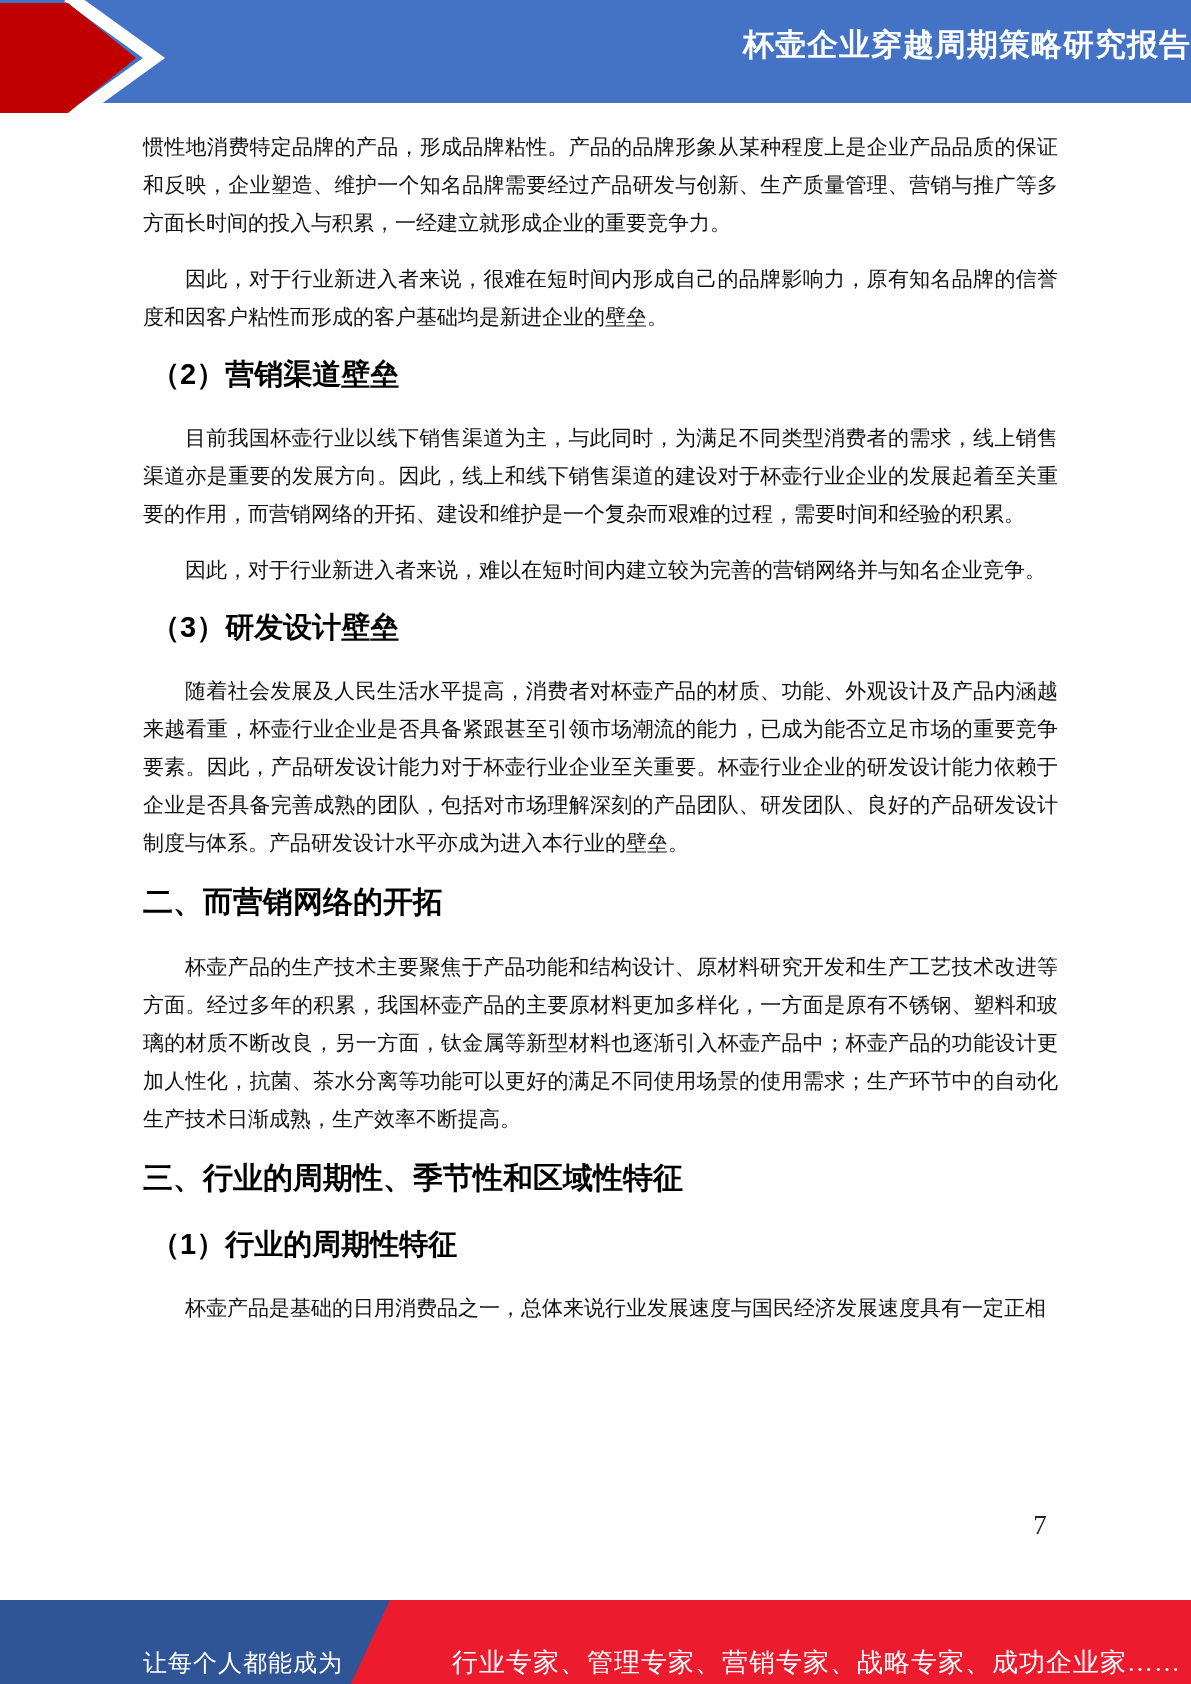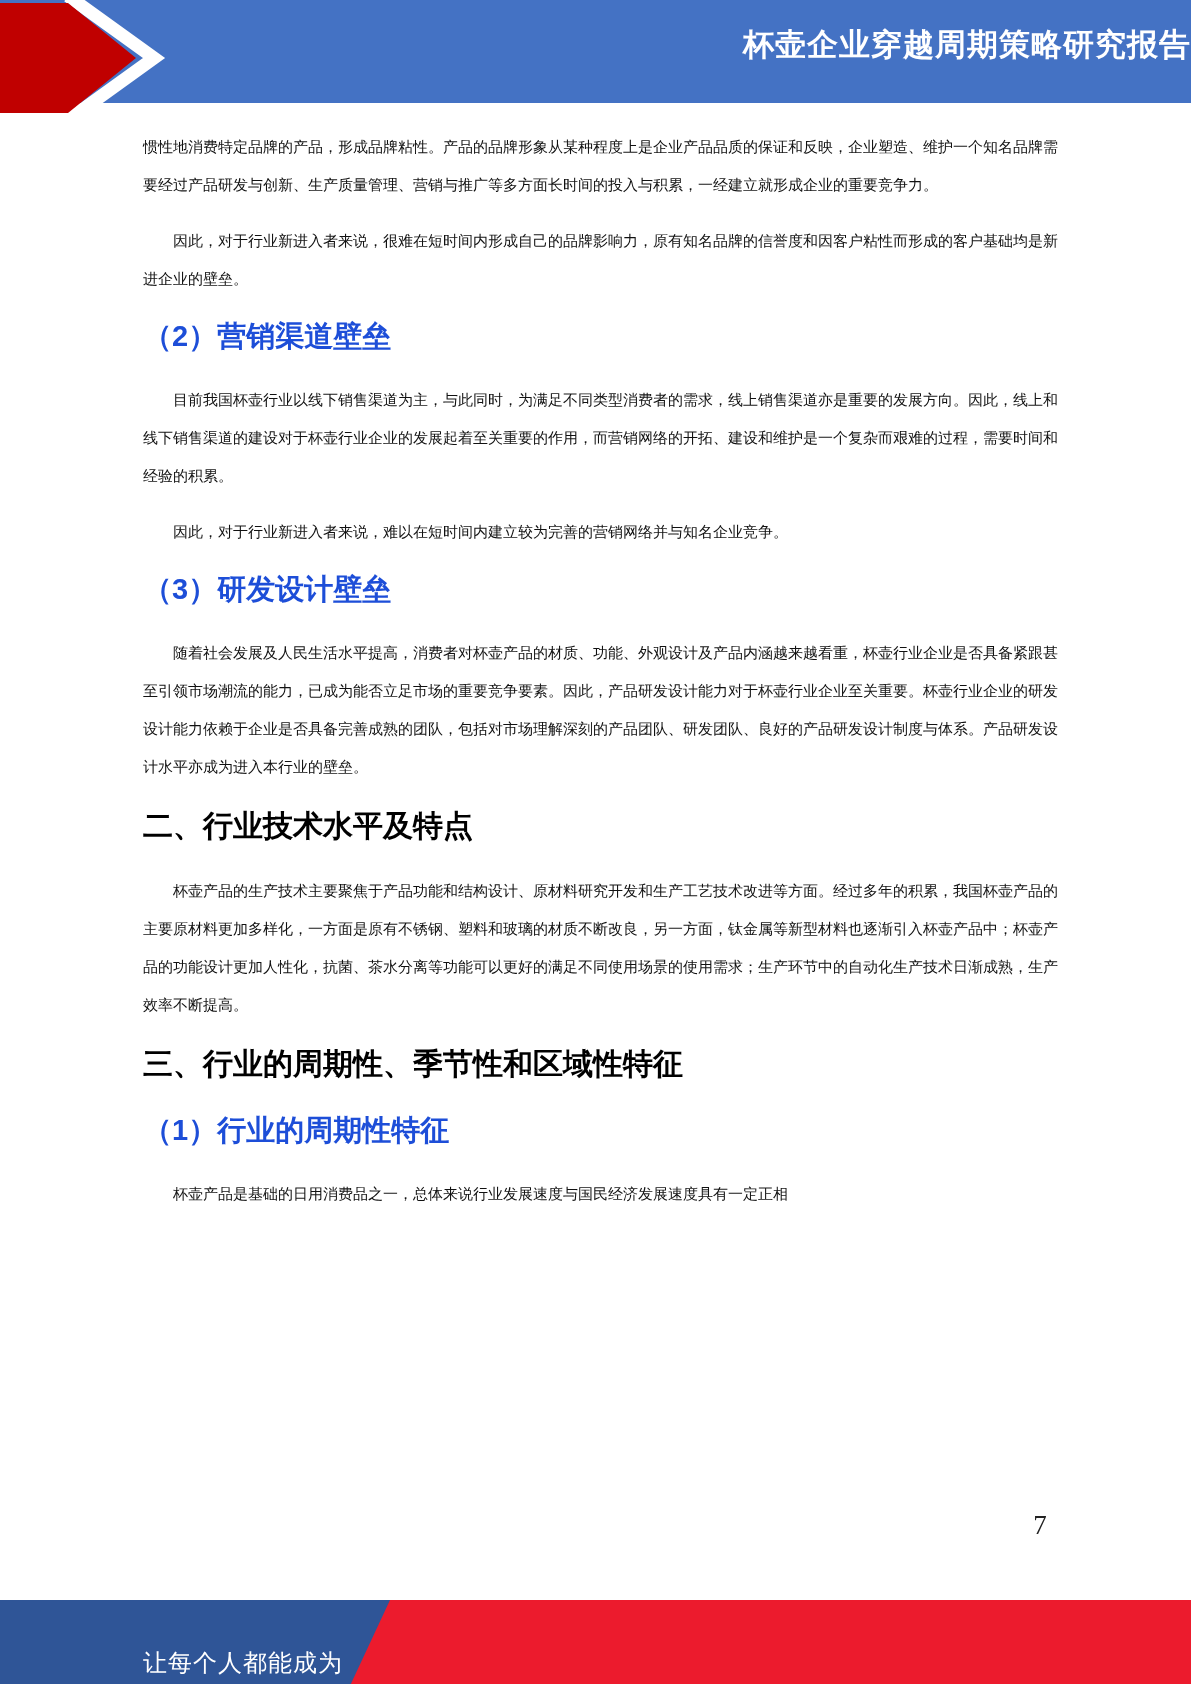--- a/index.html
+++ b/index.html
@@ -40,35 +40,35 @@
 
   
   .content {
     position: absolute;
     left: 143px; top: 128px;
     width: 915px;
     color: #111111;
   }
   .para {
     font-family: Liberation Sans, sans-serif;
-    font-size: 15px;
+    font-size: 21px;
     line-height: 38px;
     text-align: justify;
     text-justify: inter-character;
     text-align-last: left;
     margin: 0 0 18px 0;
   }
   .para.indent { text-indent: 2em; margin-top: 12px; }
   .h-sub {
     font-family: "Liberation Sans", sans-serif;
     font-weight: bold;
     font-size: 29px;
     line-height: 41px;
-    color: #1d4ed8;
-    margin: 10px 0 24px 0;
+    color: #000000;
+    margin: 10px 0 24px 8px;
   }
   .h-section {
     font-family: "Liberation Sans", sans-serif;
     font-weight: bold;
     font-size: 30px;
     line-height: 44px;
     color: #000000;
     margin: 8px 0 24px 0;
   }
 
@@ -132,27 +132,28 @@
   </svg>
 
   <div class="content">
     <p class="para">惯性地消费特定品牌的产品，形成品牌粘性。产品的品牌形象从某种程度上是企业产品品质的保证和反映，企业塑造、维护一个知名品牌需要经过产品研发与创新、生产质量管理、营销与推广等多方面长时间的投入与积累，一经建立就形成企业的重要竞争力。</p>
     <p class="para indent">因此，对于行业新进入者来说，很难在短时间内形成自己的品牌影响力，原有知名品牌的信誉度和因客户粘性而形成的客户基础均是新进企业的壁垒。</p>
     <h3 class="h-sub">（2）营销渠道壁垒</h3>
     <p class="para indent">目前我国杯壶行业以线下销售渠道为主，与此同时，为满足不同类型消费者的需求，线上销售渠道亦是重要的发展方向。因此，线上和线下销售渠道的建设对于杯壶行业企业的发展起着至关重要的作用，而营销网络的开拓、建设和维护是一个复杂而艰难的过程，需要时间和经验的积累。</p>
     <p class="para indent">因此，对于行业新进入者来说，难以在短时间内建立较为完善的营销网络并与知名企业竞争。</p>
     <h3 class="h-sub">（3）研发设计壁垒</h3>
     <p class="para indent">随着社会发展及人民生活水平提高，消费者对杯壶产品的材质、功能、外观设计及产品内涵越来越看重，杯壶行业企业是否具备紧跟甚至引领市场潮流的能力，已成为能否立足市场的重要竞争要素。因此，产品研发设计能力对于杯壶行业企业至关重要。杯壶行业企业的研发设计能力依赖于企业是否具备完善成熟的团队，包括对市场理解深刻的产品团队、研发团队、良好的产品研发设计制度与体系。产品研发设计水平亦成为进入本行业的壁垒。</p>
-    <h2 class="h-section">二、行业技术水平及特点</h2>
+    <h2 class="h-section">二、而营销网络的开拓</h2>
     <p class="para indent">杯壶产品的生产技术主要聚焦于产品功能和结构设计、原材料研究开发和生产工艺技术改进等方面。经过多年的积累，我国杯壶产品的主要原材料更加多样化，一方面是原有不锈钢、塑料和玻璃的材质不断改良，另一方面，钛金属等新型材料也逐渐引入杯壶产品中；杯壶产品的功能设计更加人性化，抗菌、茶水分离等功能可以更好的满足不同使用场景的使用需求；生产环节中的自动化生产技术日渐成熟，生产效率不断提高。</p>
     <h2 class="h-section">三、行业的周期性、季节性和区域性特征</h2>
     <h3 class="h-sub">（1）行业的周期性特征</h3>
     <p class="para indent">杯壶产品是基础的日用消费品之一，总体来说行业发展速度与国民经济发展速度具有一定正相</p>
   </div>
 
   <div class="page-number">7</div>
 
   <div class="footer">
     <div class="footer-red"></div>
     <div class="footer-left-text">让每个人都能成为</div>
+    <div class="footer-right-text">行业专家、管理专家、营销专家、战略专家、成功企业家……</div>
   </div>
 
 </div>
 
 </body></html>

